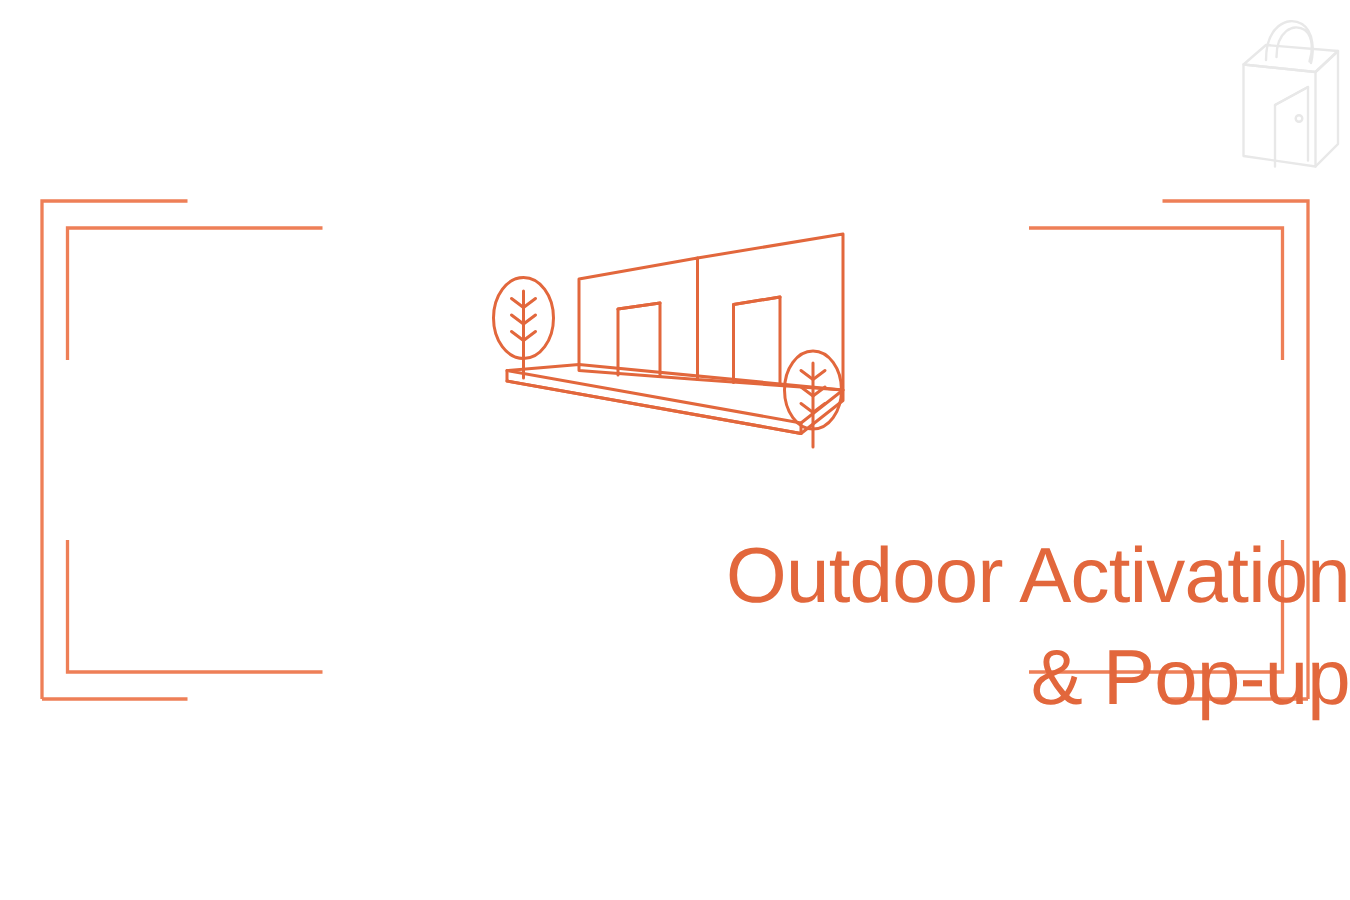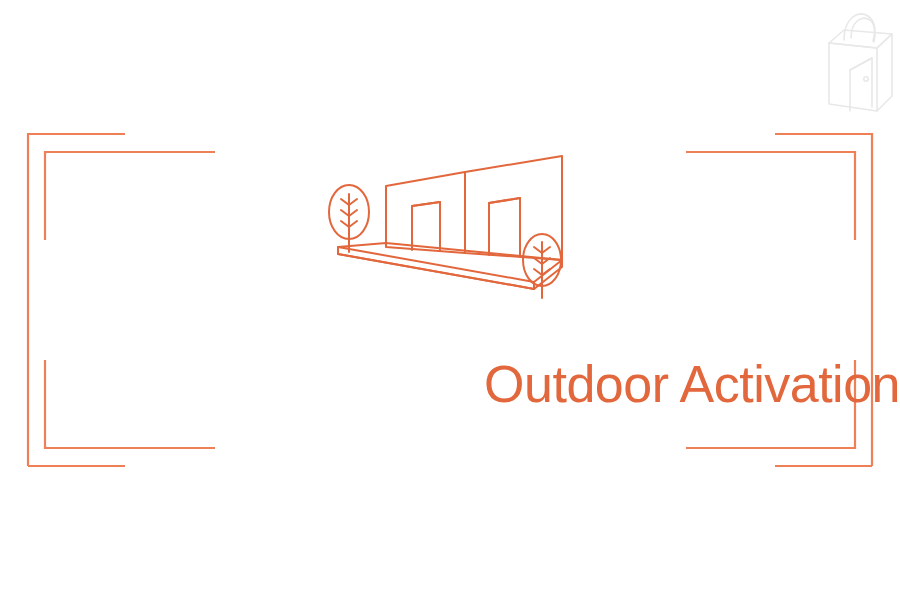--- a/index.html
+++ b/index.html
@@ -159,15 +159,16 @@
           <path d="M222 103 L214 97 M222 103 L230 97"></path>
           <path d="M222 114 L214 108 M222 114 L230 108"></path>
           <path d="M222 125 L214 119 M222 125 L230 119"></path>
         </g>
       </g>
     </svg>
   </div>
 
   <div class="title-block">
     <span class="title-line">Outdoor Activation</span>
+    <span class="title-line">&amp; Pop-up</span>
   </div>
 
 </div>
 
 </body></html>

